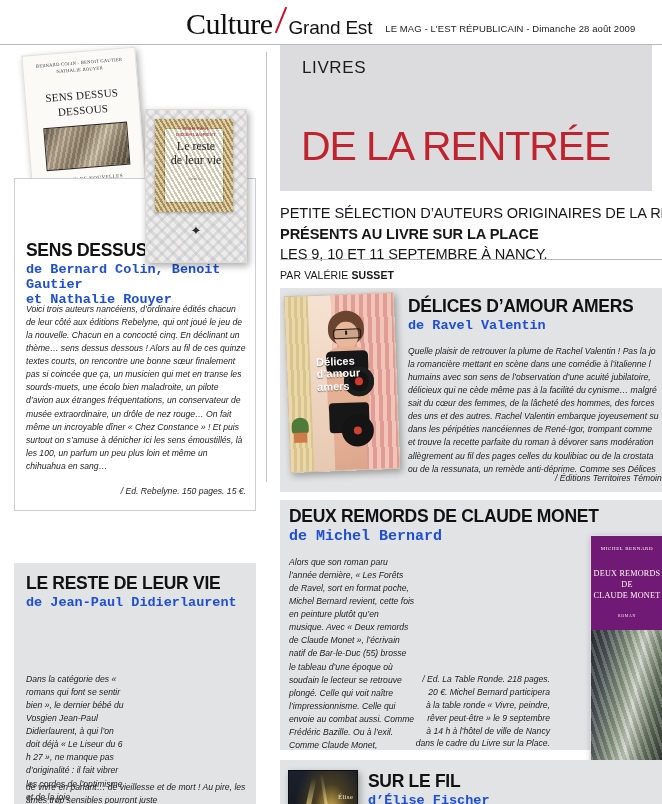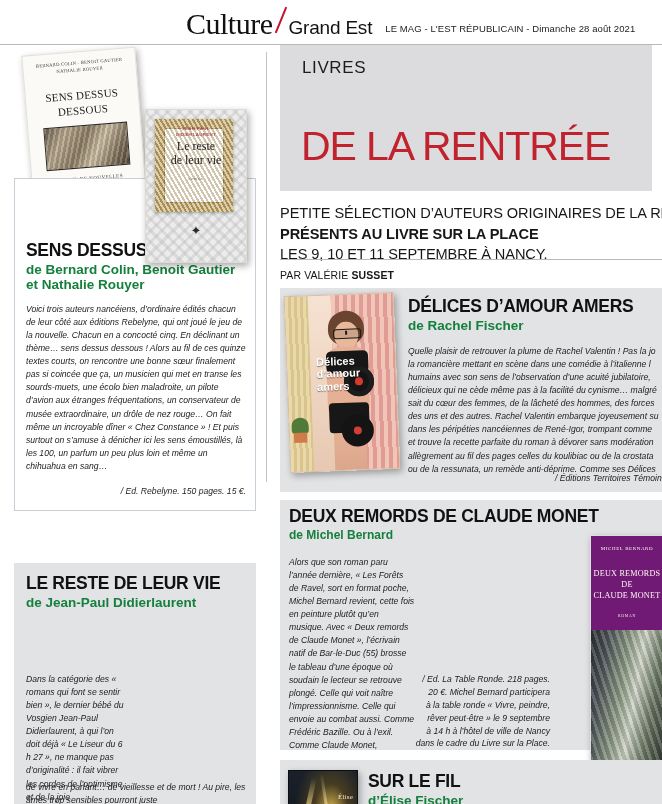--- a/index.html
+++ b/index.html
@@ -104,23 +104,23 @@
 
   
   .art-title {
     font-family: "Liberation Sans", sans-serif;
     font-weight: bold;
     color: #111;
     letter-spacing: -0.3px;
     line-height: 1.05;
   }
   .art-author {
-    font-family: Liberation Sans, sans-serif;
+    font-family: Liberation Mono, monospace;
     font-weight: bold;
-    color: #15803d;
+    color: #1d4ed8;
     line-height: 1.1;
   }
   .art-body {
     font-family: "Liberation Sans", sans-serif;
     font-style: italic;
     font-size: 8.6px;
     line-height: 1.52;
     color: #1c1c1c;
     text-align: left;
   }
@@ -478,21 +478,21 @@
   .byline b { font-weight: bold; margin-top: 31px; }
 </style>
 </head>
 <body>
 
 <div class="masthead">
   <div class="masthead-inner">
     <span class="mast-culture">Culture</span>
     <span class="mast-slash"></span>
     <span class="mast-grandest">Grand Est</span>
-    <span class="mast-sub">LE MAG - L'EST RÉPUBLICAIN - Dimanche 28 août 2021</span>
+    <span class="mast-sub">LE MAG - L'EST RÉPUBLICAIN - Dimanche 28 août 2009</span>
   </div>
 </div>
 
 <div class="left-col">
 
   <div class="cover cover-sdd">
     <div class="sdd-authors">BERNARD COLIN - BENOIT GAUTIER
 NATHALIE ROUYER</div>
     <div class="sdd-title">SENS DESSUS
 DESSOUS</div>
@@ -571,37 +571,37 @@
       <div class="del-skirt"></div>
       <div class="del-vinyl1"></div>
       <div class="del-vinyl2"></div>
     </div>
     <div class="del-title" style="white-space:pre-line;">Délices
 d’amour
 amers</div>
   </div>
 
   <div class="art-title" style="position:absolute; left:136px; top:252px; width:250px; font-size:17.5px;">DÉLICES D’AMOUR AMERS</div>
-  <div class="art-author" style="position:absolute; left:136px; top:274px; width:250px; font-size:13.5px;">de Rachel Fischer</div>
+  <div class="art-author" style="position:absolute; left:136px; top:274px; width:250px; font-size:13.5px;">de Ravel Valentin</div>
   <div class="art-body" style="position:absolute; left:136px; top:300px; width:268px; white-space:pre-line;">Quelle plaisir de retrouver la plume de Rachel Valentin ! Pas la jo
 la romancière mettant en scène dans une comédie à l’italienne l
 humains avec son sens de l’observation d’une acuité jubilatoire, 
 délicieux qui ne cède même pas à la facilité du cynisme… malgré
 sait du cœur des femmes, de la lâcheté des hommes, des forces
 des uns et des autres. Rachel Valentin embarque joyeusement su
 dans les péripéties nancéiennes de René-Igor, trompant comme 
 et trouve la recette parfaite du roman à dévorer sans modération
 allègrement au fil des pages celles du koulibiac ou de la crostata
 ou de la ressunata, un remède anti-déprime. Comme ses Délices</div>
   <div class="art-credit" style="position:absolute; left:136px; top:427px; width:258px;">/ Éditions Territoires Témoins</div>
 
   <div class="card card-grey" style="left:8px; top:455px; width:382px; height:250px;"></div>
 
   <div class="art-title" style="position:absolute; left:17px; top:462px; width:330px; font-size:17.5px;">DEUX REMORDS DE CLAUDE MONET</div>
-  <div class="art-author" style="position:absolute; left:17px; top:484px; width:330px; font-size:12px;">de Michel Bernard</div>
+  <div class="art-author" style="position:absolute; left:17px; top:484px; width:330px; font-size:15px;">de Michel Bernard</div>
 
   <div class="art-body" style="position:absolute; left:17px; top:511px; width:126px;">Alors que son roman paru l’année dernière, « Les Forêts de Ravel, sort en format poche, Michel Bernard revient, cette fois en peinture plutôt qu’en musique. Avec « Deux remords de Claude Monet », l’écrivain natif de Bar-le-Duc (55) brosse le tableau d’une époque où soudain le lecteur se retrouve plongé. Celle qui voit naître l’impressionnisme. Celle qui envoie au combat aussi. Comme Frédéric Bazille. Ou à l’exil. Comme Claude Monet,</div>
   <div class="art-credit" style="position:absolute; left:140px; top:628px; width:138px; white-space:pre-line;">/ Ed. La Table Ronde. 218 pages.
 20 €. Michel Bernard participera
 à la table ronde « Vivre, peindre,
 rêver peut-être » le 9 septembre
 à 14 h à l’hôtel de ville de Nancy
 dans le cadre du Livre sur la Place.</div>
 
   <div class="cover cover-monet" style="left:318px; top:490px;">

